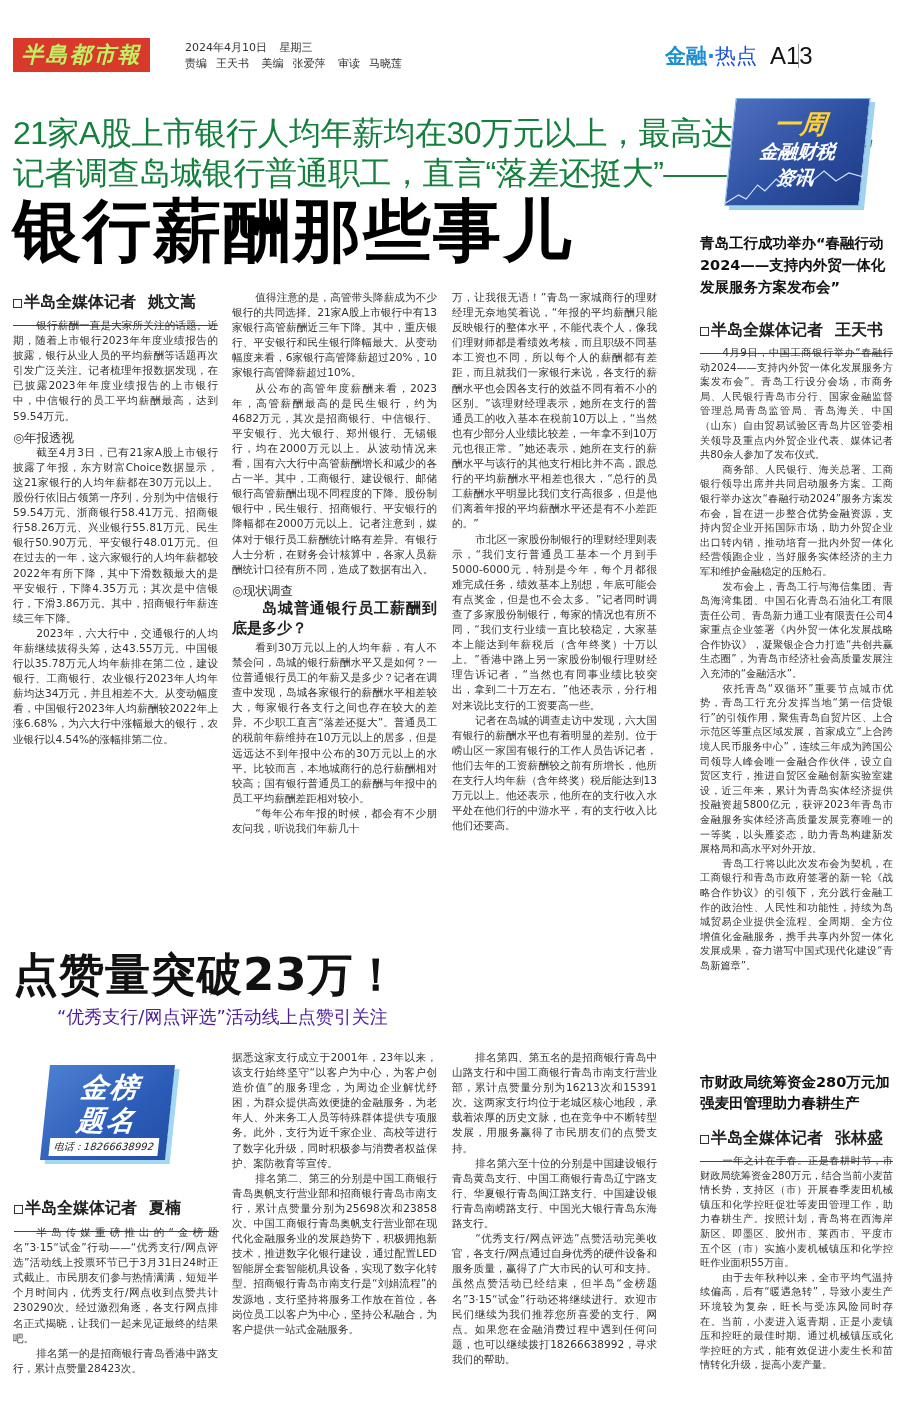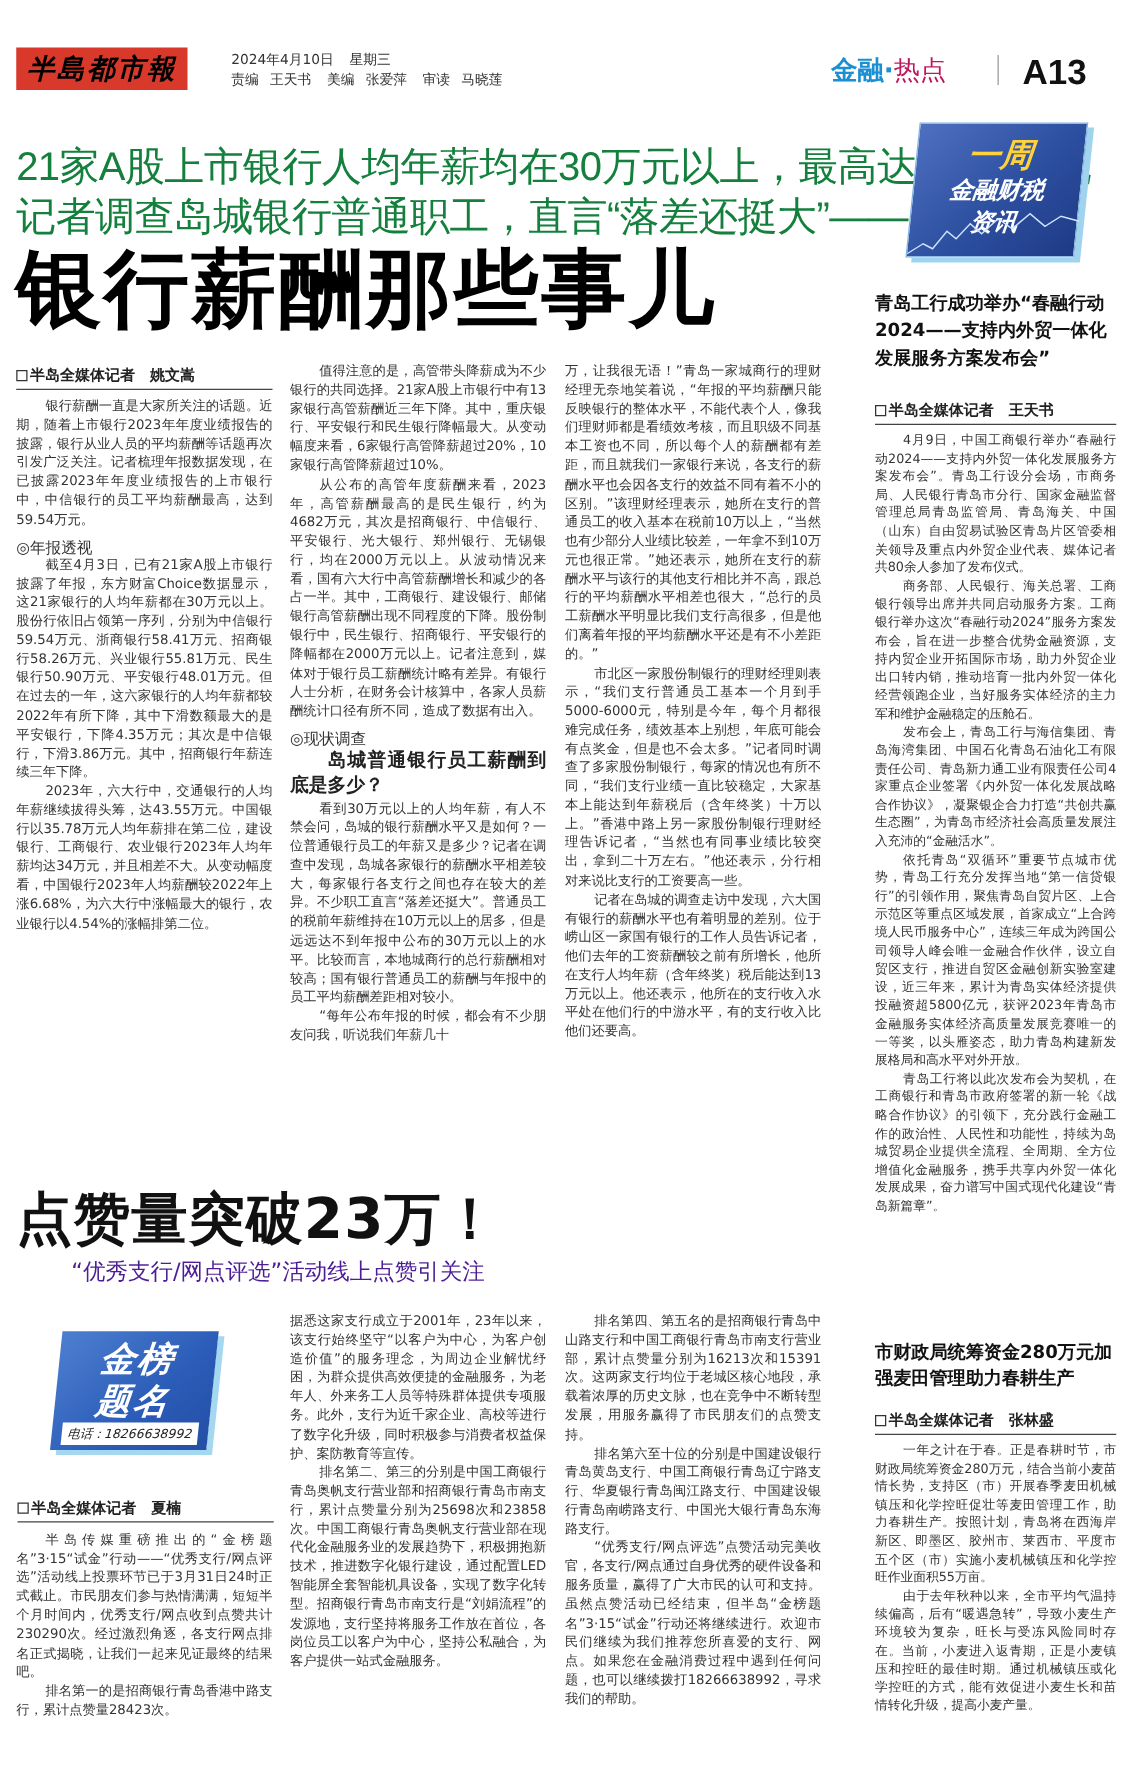--- a/index.html
+++ b/index.html
@@ -1,44 +1,44 @@
 <!DOCTYPE html>
 <html><head>
 <meta charset="utf-8">
 <style>
   * { box-sizing: border-box; margin: 0; padding: 0; }
   html, body { width: 900px; height: 1415px; background: #ffffff; overflow: hidden; }
   body { font-family: "DejaVu Sans", "Liberation Sans", sans-serif; color: #222; position: relative; }
 
-  .masthead { position: absolute; left: 13px; top: 38px; width: 137px; height: 34px; background: #d8392b; color: #000000;
+  .masthead { position: absolute; left: 13px; top: 38px; width: 137px; height: 34px; background: #d8392b; color: #bef264;
     font-family: "DejaVu Serif", serif; font-weight: bold; font-size: 22px; letter-spacing: 2px;
     display: flex; align-items: center; justify-content: center; font-style: italic; }
   .meta { position: absolute; left: 158px; top: 40px; font-size: 11px; color: #333; line-height: 16px; margin-left: 27px; }
   .meta span { margin-right: 9px; }
   .section-tag { position: absolute; left: 665px; top: 42px; font-size: 21px; font-weight: bold; color: #1a8fd1; }
-  .section-tag .light { font-weight: normal; color: #be185d; }
+  .section-tag .light { font-weight: normal; color: #1d4ed8; }
   .section-sep { position: absolute; left: 798px; top: 44px; width: 1px; height: 24px; background: #999; }
-  .page-no { position: absolute; left: 818px; top: 42px; font-size: 28px; font-weight: bold; color: #111; font-family: "Liberation Sans", sans-serif; }
+  .page-no { position: absolute; left: 770px; top: 42px; font-size: 24px; font-weight: normal; color: #111; font-family: "Liberation Sans", sans-serif; }
 
   .subhead { position: absolute; left: 13px; font-size: 32px; color: #15803d; font-family: "Liberation Sans", sans-serif; white-space: nowrap; letter-spacing: -0.5px; }
   .sub1 { top: 112px; }
   .sub2 { top: 152px; }
   .main-title { position: absolute; left: 13px; top: 186px; font-size: 68px; font-weight: 900; color: #000; letter-spacing: 2px; white-space: nowrap; font-family: "DejaVu Sans", sans-serif; }
 
   .badge-weekly { position: absolute; left: 730px; top: 98px; width: 135px; height: 108px;
     background: linear-gradient(135deg, #4f6fbf 0%, #2d4fa0 55%, #1e3a85 100%); transform: skewX(-6deg);
     box-shadow: 5px 4px 0 #9fd3ee; border: 1px solid #7fb4e0; }
   .badge-weekly .b1 { position: absolute; left: 0; right: 0; top: 8px; text-align: center; font-size: 26px; font-weight: 900; color: #ffd23c; font-style: italic; }
   .badge-weekly .b2 { position: absolute; left: 0; right: 0; top: 40px; text-align: center; font-size: 19px; font-weight: 900; color: #fff; font-style: italic; }
   .badge-weekly .b3 { position: absolute; left: 0; right: 0; top: 66px; text-align: center; font-size: 19px; font-weight: 900; color: #fff; font-style: italic; }
   .badge-weekly svg { position: absolute; left: 0; bottom: 0; }
 
   .side-title { position: absolute; left: 700px; top: 232px; width: 195px; font-size: 14.5px; font-weight: bold; line-height: 22px; color: #111; }
 
-  .byline { position: absolute; font-size: 12px; font-weight: bold; color: #222; border-bottom: 1px solid #444; padding-bottom: 2px; white-space: nowrap; }
+  .byline { position: absolute; font-size: 16px; font-weight: bold; color: #222; border-bottom: 1px solid #444; padding-bottom: 12px; white-space: nowrap; }
   .byline .box { display: inline-block; width: 9px; height: 9px; border: 1px solid #333; margin-right: 2px; vertical-align: -1px; }
   .byline .name { margin-left: 12px; }
 
   .col { position: absolute; font-size: 10.6px; line-height: 15.1px; color: #333; text-align: justify; }
   .col p { text-indent: 2.2em; }
   .sec-label { font-size: 12.5px; color: #333; margin-top: 6px; }
   .sec-title { font-size: 15px; font-weight: bold; line-height: 20px; color: #222; text-indent: 2em; margin-bottom: 2px; }
 
   .big-title { position: absolute; left: 13px; top: 945px; font-size: 45px; font-weight: 900; color: #111; white-space: nowrap; letter-spacing: 1px; }
   .big-sub { position: absolute; left: 13px; top: 1005px; font-size: 18px; color: #4c1d95; white-space: nowrap; margin-left: 44px; }

